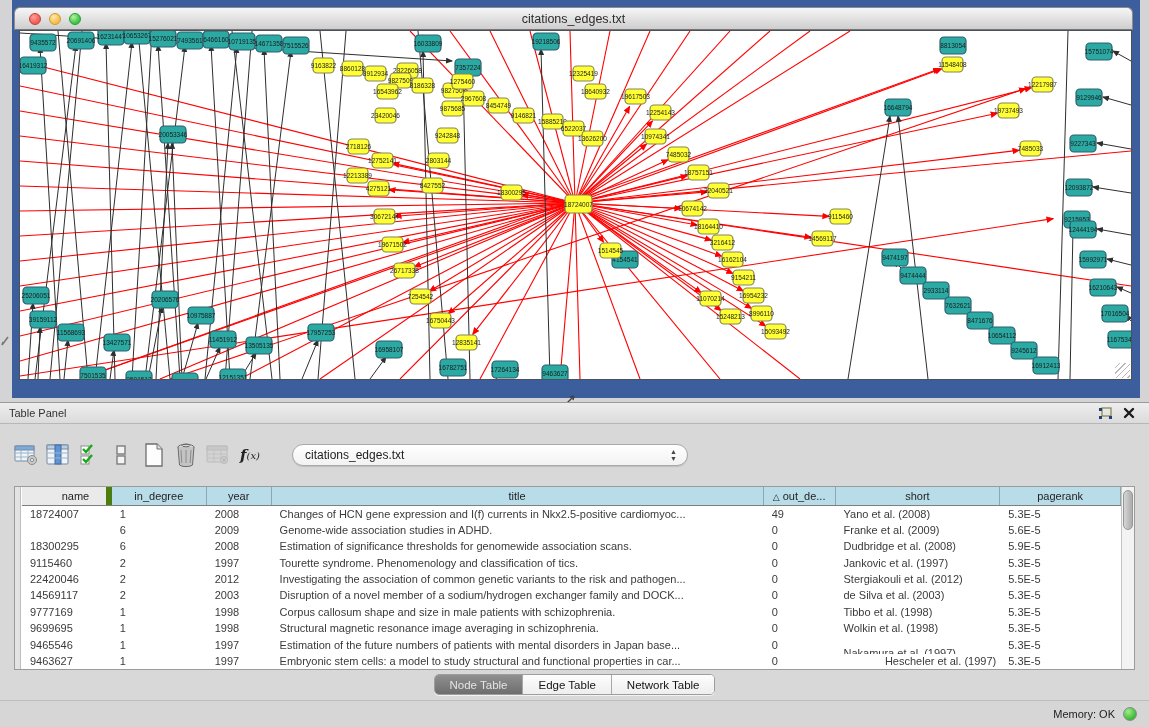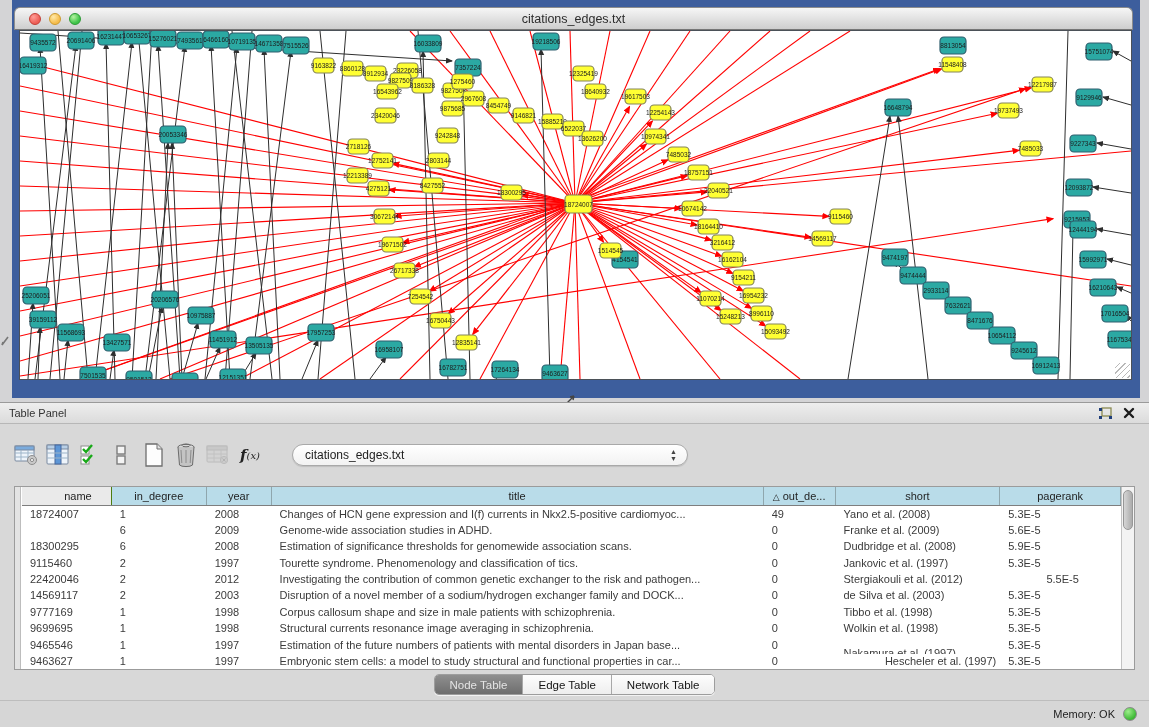--- a/index.html
+++ b/index.html
@@ -42,21 +42,21 @@
     border:1px solid #a9a9a9; border-radius:11px; position:relative; box-shadow:0 1px 1px rgba(0,0,0,.12); }
   .combo-text { font-size:12px; color:#1e1e1e; line-height:20px; padding-left:12px; }
   .combo-arrows { position:absolute; right:10px; top:3px; font-size:7px; line-height:7px; color:#444; text-align:center; }
 
   .table-wrap { position:absolute; left:14px; top:83px; width:1121px; height:184px;
     background:#fff; border:1px solid #9b9b9b; }
   .gutter { position:absolute; left:0; top:0; bottom:0; width:6px; background:#e3e3e3; border-right:1px solid #bdbdbd; }
   .thead { position:absolute; left:7px; top:0; right:13px; height:19px; display:flex; border-bottom:1px solid #7e7e7e; }
   .th { font-size:11px; color:#1f1f1f; text-align:center; line-height:18px;
     background:#b9dce9; border-right:1px solid #8fa6ad; white-space:nowrap; overflow:hidden; }
-  .th.gray { background:#eaeaea; border-right:1px solid #4d7c0f;padding-left:23px; }
+  .th.gray { background:#eaeaea; border-right:6px solid #4d7c0f;padding-left:23px; }
   .sort-glyph { font-size:9px; margin-right:3px; }
   .rows { position:absolute; left:7px; top:19px; right:13px; bottom:0; overflow:hidden; }
   .row { display:flex; height:16.4px; background:#fff; }
   .cell { font-size:11px; color:#3a3a3a; padding:1.5px 4px 0 8px; white-space:nowrap; overflow:hidden; }
   .vscroll { position:absolute; right:0; top:0; bottom:0; width:13px; background:#f3f3f3; border-left:1px solid #c3c3c3; }
   .vthumb { position:absolute; left:1px; right:1px; top:3px; height:40px;
     background:linear-gradient(90deg,#d6d6d6,#ababab); border:1px solid #979797; border-radius:5px; }
 
   .tabs { position:absolute; top:271px; left:50%; transform:translateX(-50%); display:flex;
     height:21px; border:1px solid #9d9d9d; border-radius:5px; overflow:hidden; background:#f7f7f7;
@@ -796,24 +796,24 @@
           <div class="cell" style="width: 65px;">1997</div>
           <div class="cell" style="width: 493px;">Tourette syndrome. Phenomenology and classification of tics.</div>
           <div class="cell" style="width: 72px;">0</div>
           <div class="cell" style="width: 165px;">Jankovic et al. (1997)</div>
           <div class="cell" style="width: 121px;">5.3E-5</div>
         </div>
         <div class="row">
           <div class="cell" style="width: 90px;">22420046</div>
           <div class="cell" style="width: 95px;">2</div>
           <div class="cell" style="width: 65px;">2012</div>
-          <div class="cell" style="width: 493px;">Investigating the contribution of common genetic exchanger to the risk and pathogen...</div>
+          <div class="cell" style="width: 493px;">Investigating the association of common genetic variants to the risk and pathogen...</div>
           <div class="cell" style="width: 72px;">0</div>
           <div class="cell" style="width: 165px;">Stergiakouli et al. (2012)</div>
-          <div class="cell" style="width: 121px; text-align: center;">5.5E-5</div>
+          <div class="cell" style="width: 121px;">5.5E-5</div>
         </div>
         <div class="row">
           <div class="cell" style="width: 90px;">14569117</div>
           <div class="cell" style="width: 95px;">2</div>
           <div class="cell" style="width: 65px;">2003</div>
           <div class="cell" style="width: 493px;">Disruption of a novel member of a sodium/hydrogen exchanger family and DOCK...</div>
           <div class="cell" style="width: 72px;">0</div>
           <div class="cell" style="width: 165px;">de Silva et al. (2003)</div>
           <div class="cell" style="width: 121px;">5.3E-5</div>
         </div>
@@ -823,21 +823,21 @@
           <div class="cell" style="width: 65px;">1998</div>
           <div class="cell" style="width: 493px;">Corpus callosum shape and size in male patients with schizophrenia.</div>
           <div class="cell" style="width: 72px;">0</div>
           <div class="cell" style="width: 165px;">Tibbo et al. (1998)</div>
           <div class="cell" style="width: 121px;">5.3E-5</div>
         </div>
         <div class="row">
           <div class="cell" style="width: 90px;">9699695</div>
           <div class="cell" style="width: 95px;">1</div>
           <div class="cell" style="width: 65px;">1998</div>
-          <div class="cell" style="width: 493px;">Structural currents resonance image averaging in schizophrenia.</div>
+          <div class="cell" style="width: 493px;">Structural magnetic resonance image averaging in schizophrenia.</div>
           <div class="cell" style="width: 72px;">0</div>
           <div class="cell" style="width: 165px;">Wolkin et al. (1998)</div>
           <div class="cell" style="width: 121px;">5.3E-5</div>
         </div>
         <div class="row">
           <div class="cell" style="width: 90px;">9465546</div>
           <div class="cell" style="width: 95px;">1</div>
           <div class="cell" style="width: 65px;">1997</div>
           <div class="cell" style="width: 493px;">Estimation of the future numbers of patients with mental disorders in Japan base...</div>
           <div class="cell" style="width: 72px;">0</div>

